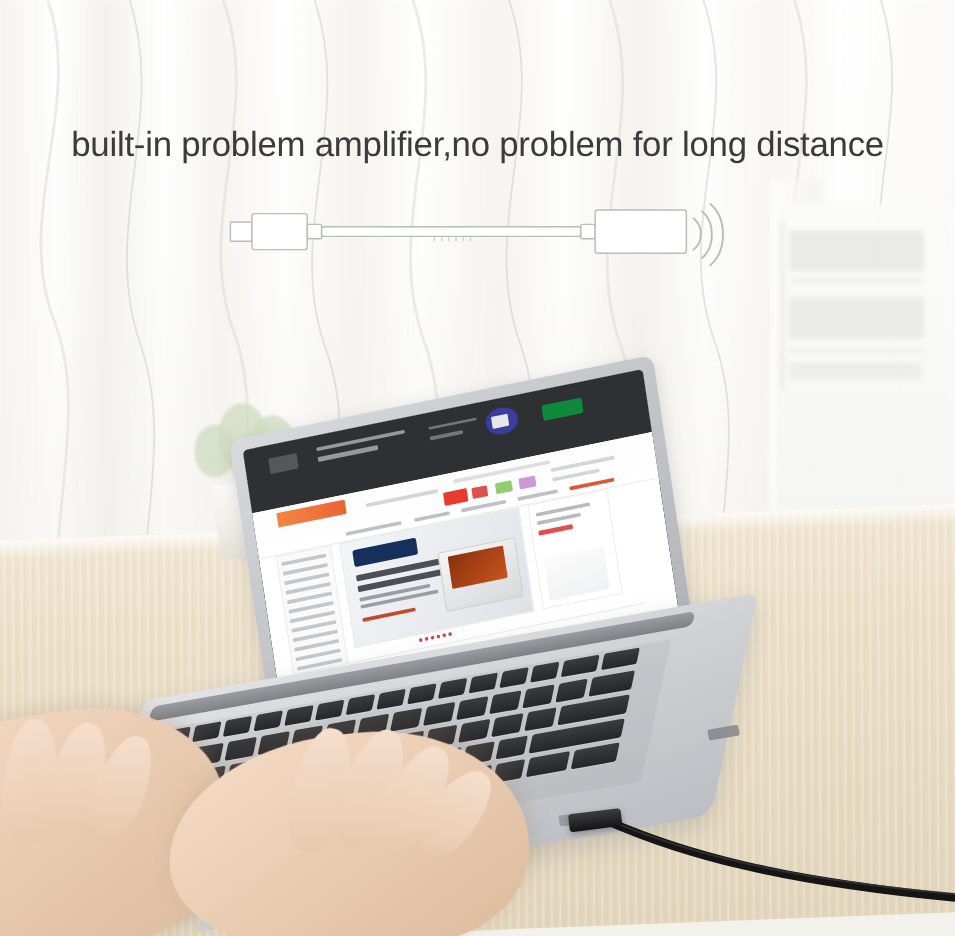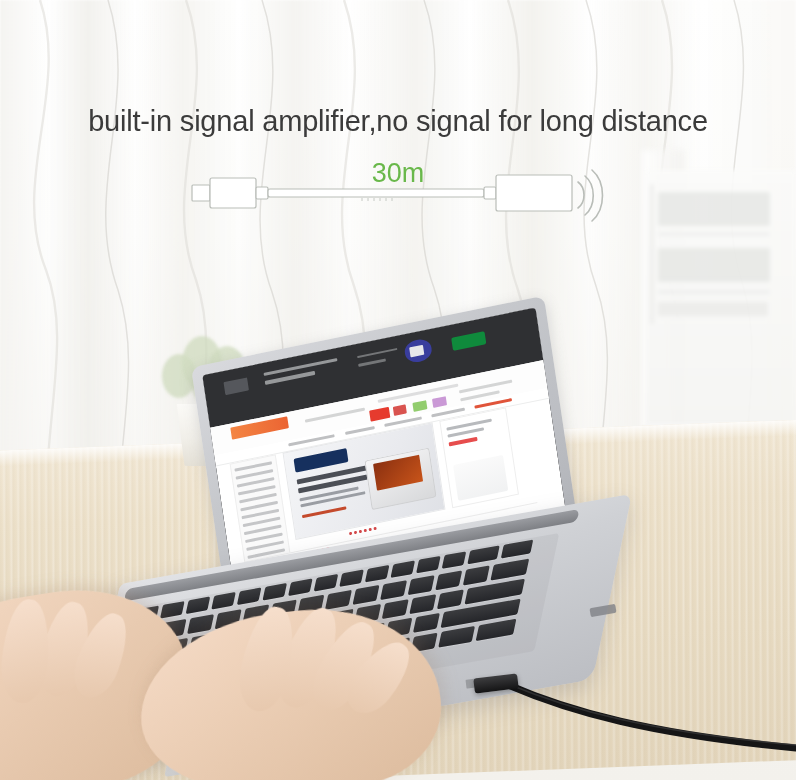--- a/index.html
+++ b/index.html
@@ -508,21 +508,21 @@
 
     <svg class="cable-svg" viewBox="0 0 356 130">
       <path d="M66 34 C 130 62, 210 84, 356 98" fill="none" stroke="#151516" stroke-width="7" stroke-linecap="round"></path>
       <path d="M66 33 C 130 60, 210 82, 356 95" fill="none" stroke="#3a3a3c" stroke-width="1.6" stroke-linecap="round" opacity=".7"></path>
     </svg>
     <div class="plug-tip"></div>
     <div class="plug"></div>
 
   </div>
 
-  <div class="subhead">built-in signal amplifier,no signal for long distance</div>
+  <div class="subhead">built-in problem amplifier,no problem for long distance</div>
 
   <div class="diagram">
     <svg width="420" height="72" viewBox="0 0 420 72">
       <g stroke="#b9bdb8" stroke-width="1.2" fill="#ffffff">
 
         <rect x="4" y="25" width="18" height="16" rx="1"></rect>
         <rect x="22" y="18" width="46" height="30" rx="2"></rect>
         <rect x="68" y="27" width="12" height="12" rx="1.5"></rect>
 
         <rect x="80" y="29" width="216" height="8" rx="2"></rect>
@@ -539,16 +539,15 @@
         <line x1="198" y1="38" x2="198" y2="41"></line>
         <line x1="204" y1="38" x2="204" y2="41"></line>
       </g>
 
       <g fill="none" stroke="#b9bdb8" stroke-width="1.6" stroke-linecap="round">
         <path d="M390 22 C 398 28, 398 42, 390 48"></path>
         <path d="M397 16 C 408 25, 408 46, 397 55"></path>
         <path d="M404 10 C 418 22, 418 49, 404 61"></path>
       </g>
     </svg>
-    <div class="dist-label">30m</div>
   </div>
 
 </div>
 
 </body></html>

